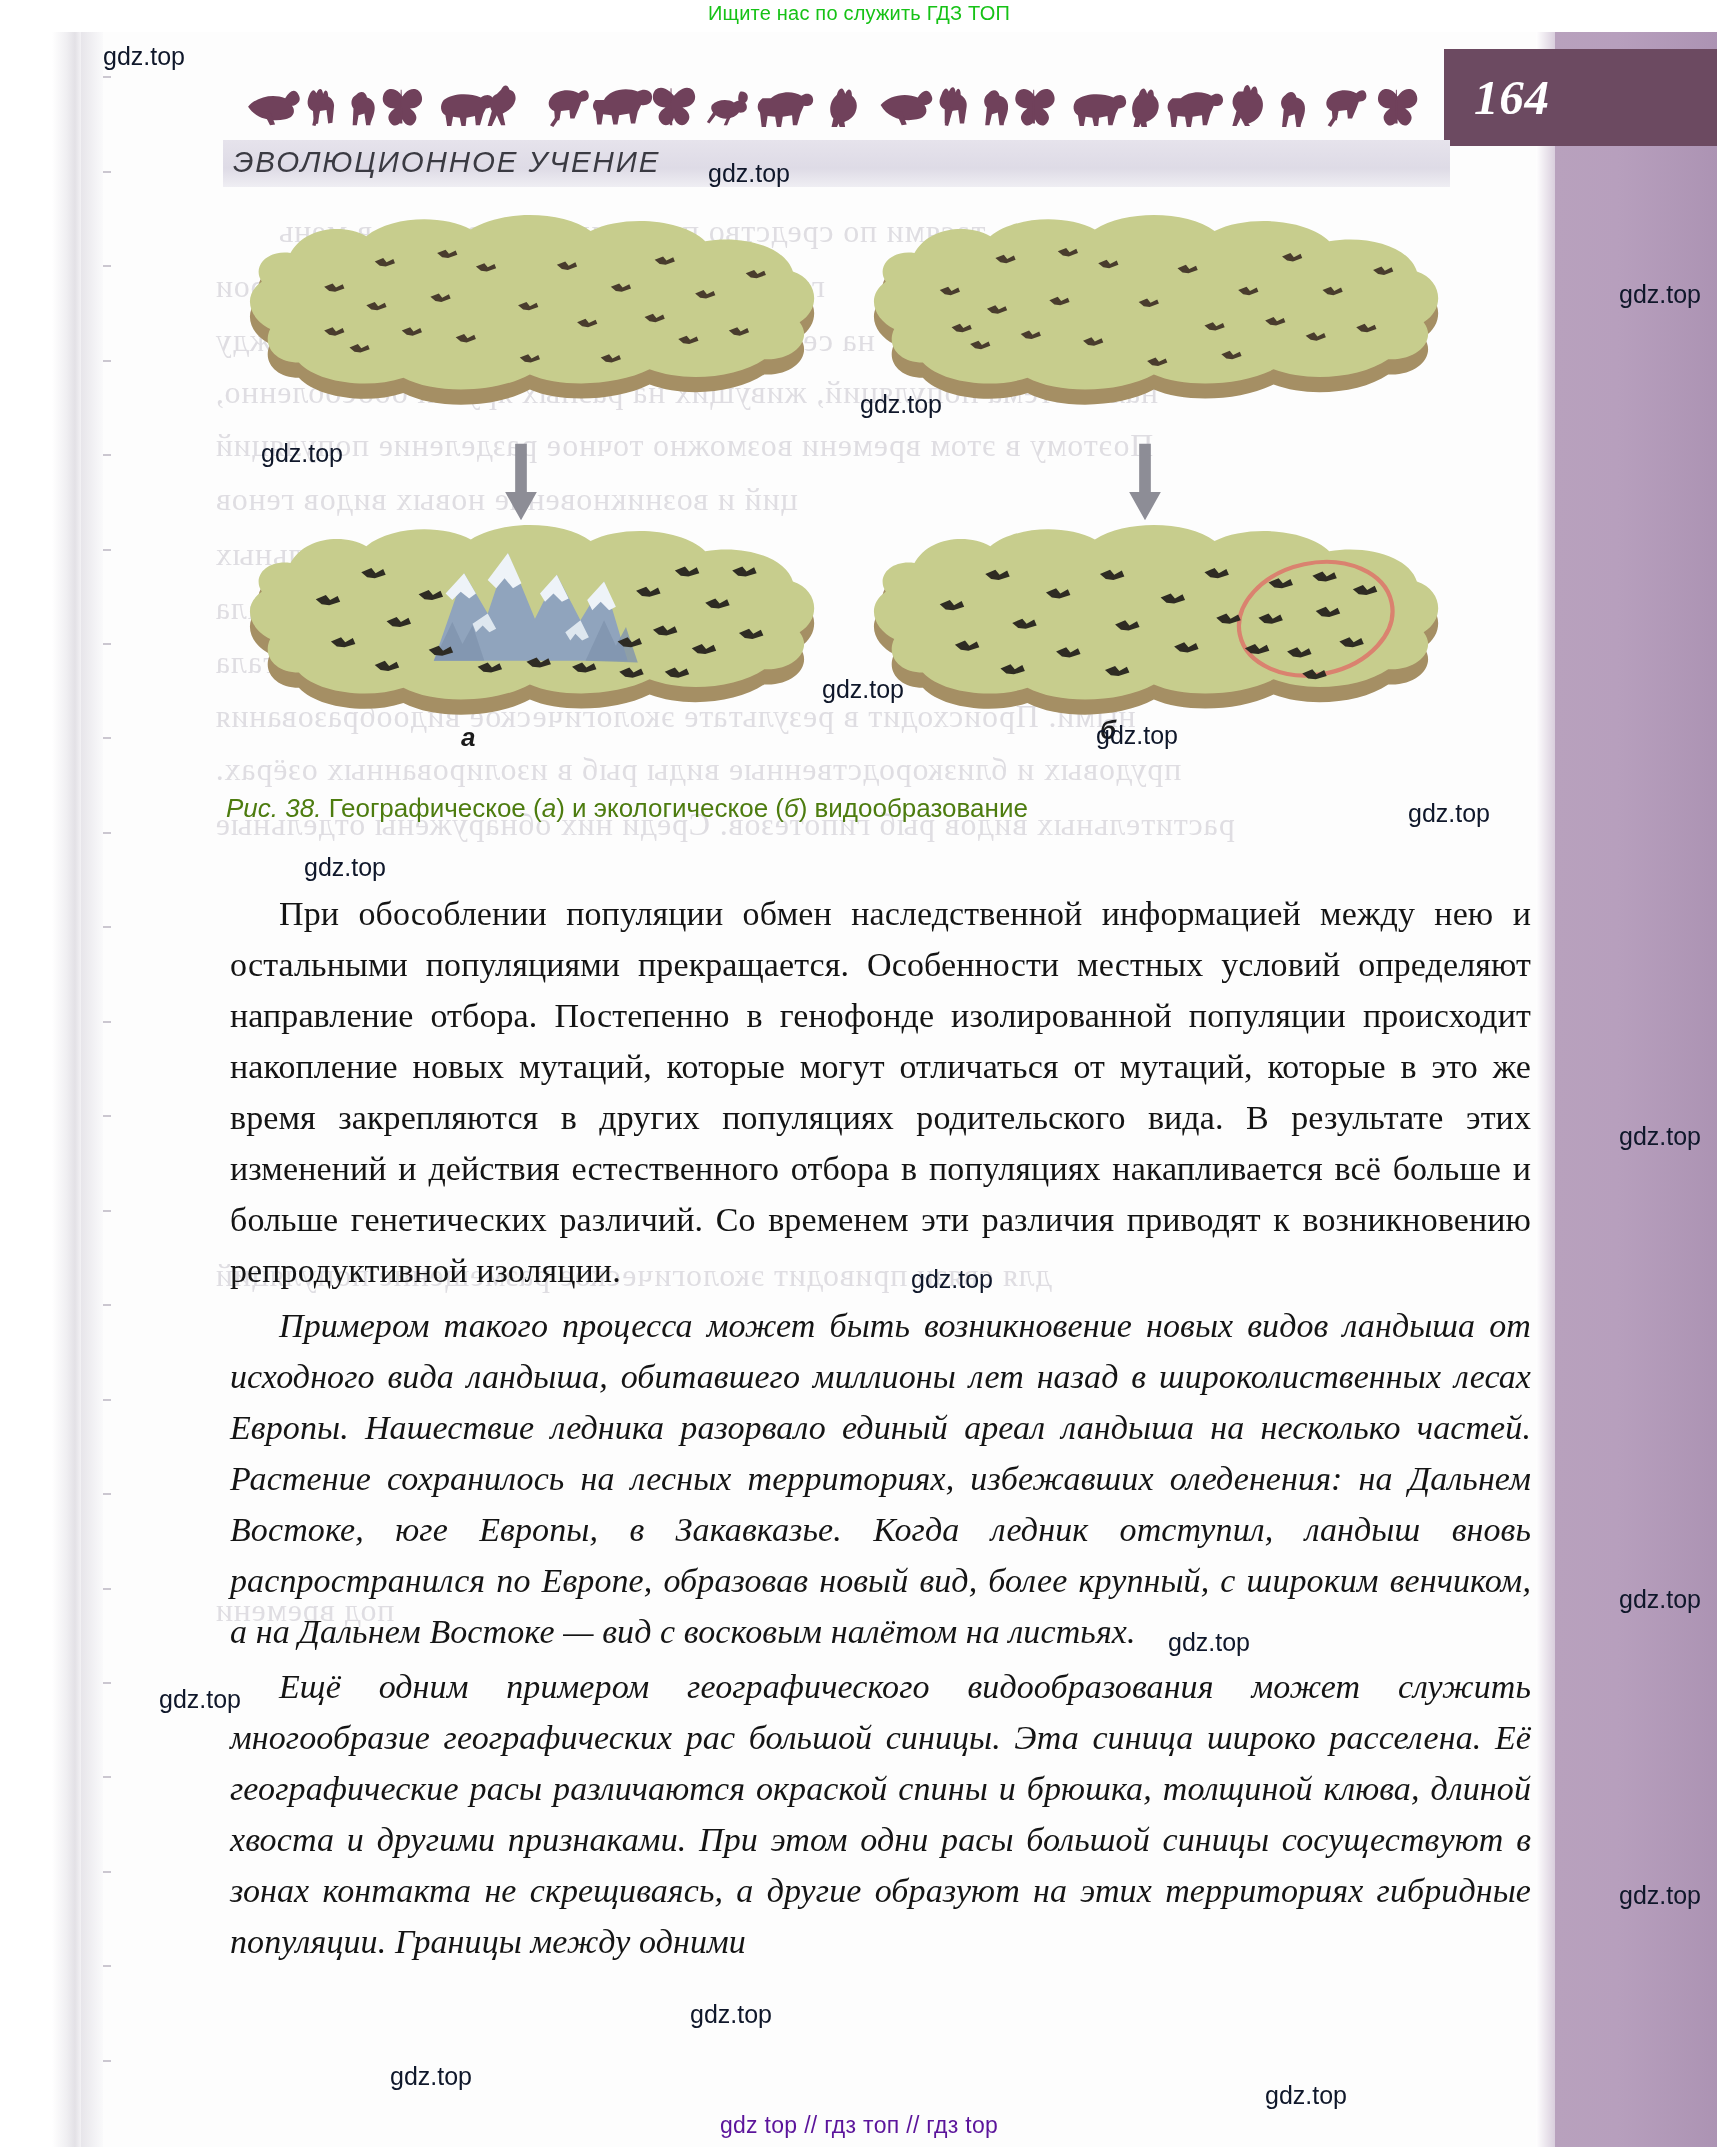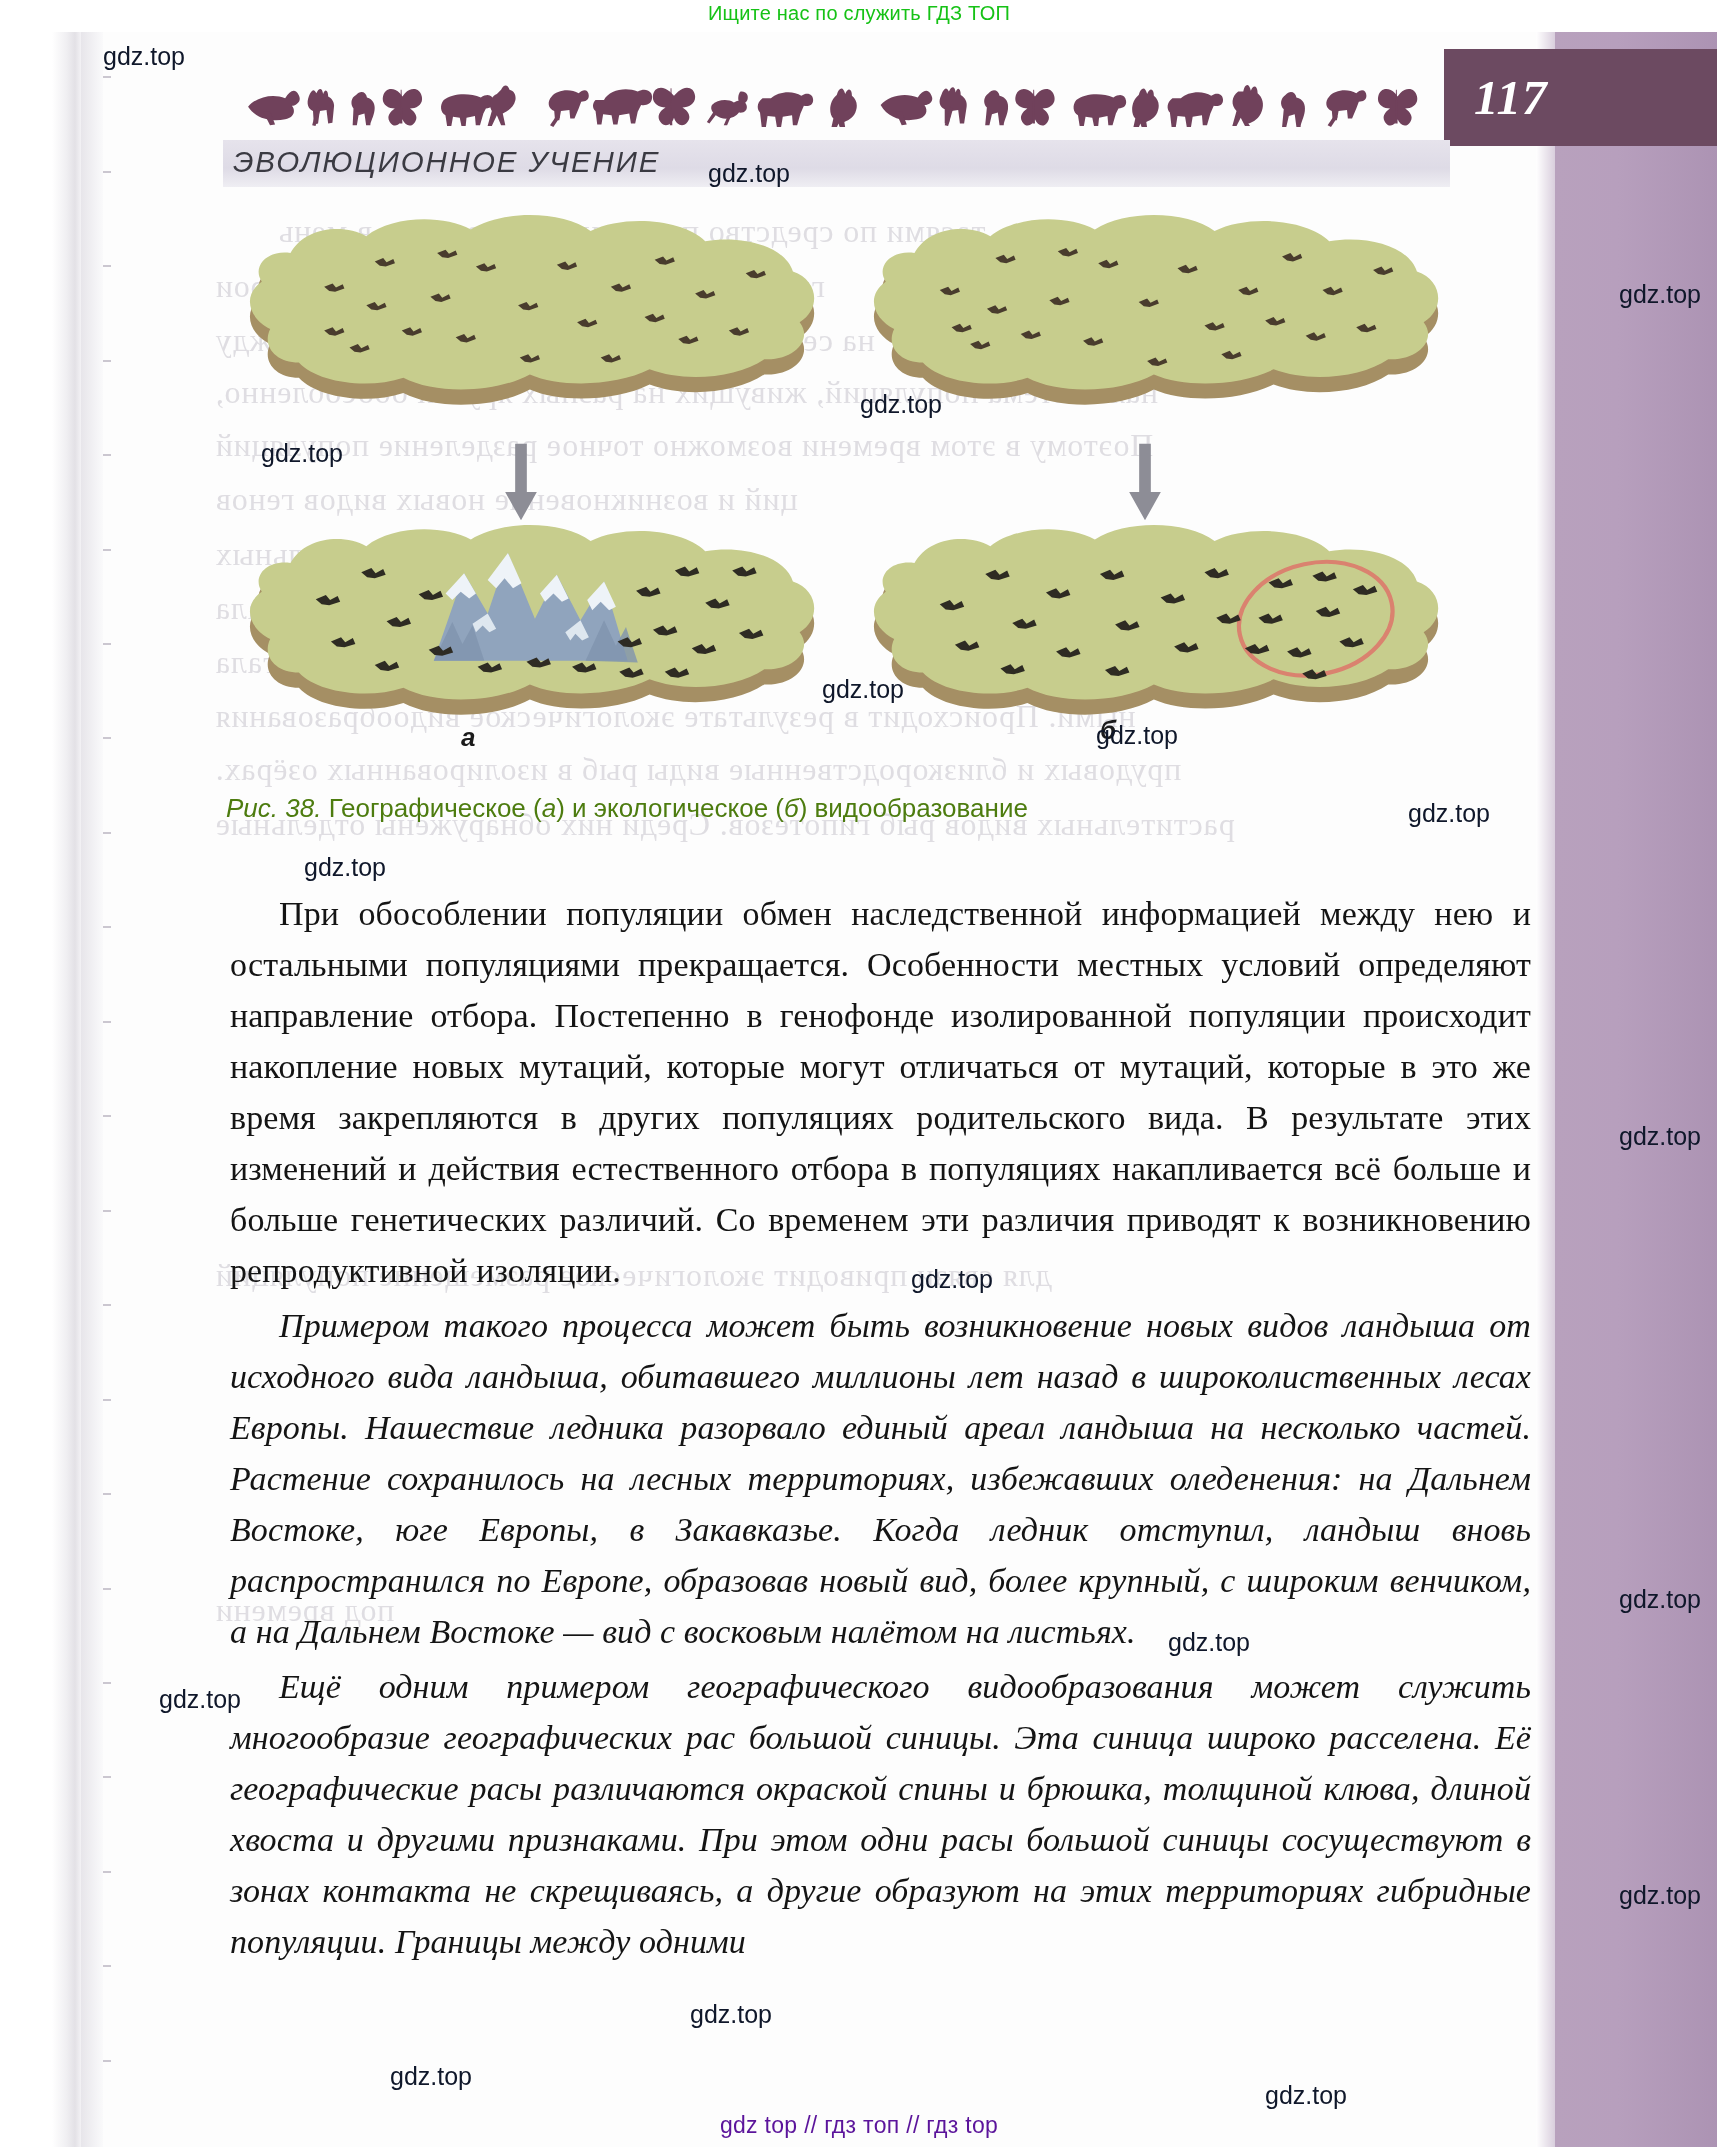--- a/index.html
+++ b/index.html
@@ -244,21 +244,21 @@
       <div class="ghost" style="left: 215px; top: 590px; font-size: 32px;">форме вместе ареала</div>
       <div class="ghost" style="left: 215px; top: 644px; font-size: 32px;">Препятствием изоляция стала</div>
       <div class="ghost" style="left: 215px; top: 698px; font-size: 32px;">ными. Происходит в результате экологическое видообразования</div>
       <div class="ghost" style="left: 215px; top: 751px; font-size: 32px;">прудовых и близкородственные виды рыб в изолированных озёрах.</div>
       <div class="ghost" style="left: 215px; top: 806px; font-size: 32px;">растительных видов рыб гипотезов. Среди них обнаружены отдельные</div>
       <div class="ghost" style="left: 215px; top: 1257px; font-size: 32px;">для связи приводит экологическое размещение популяций</div>
       <div class="ghost" style="left: 215px; top: 1592px; font-size: 32px;">под времени</div>
     </div>
 
   <div class="page-tab">
-    <span>117</span>
+    <span>164</span>
   </div>
 
   <div class="animal-strip">
     <svg width="1201" height="49" viewBox="0 0 1424 58">
       <g fill="#70415b">
 
         <path d="M6 34c10-12 30-16 44-10 6-10 12-12 16-4 4 7-2 12-8 13 5 6 2 14-8 16-16 3-34 0-44-15z"></path>
         <path d="M24 40l8 16 6-1-6-16z"></path>
 
         <path d="M78 22c3-8 6-10 9-4 3-7 7-7 8 1 2-7 6-5 6 3 4 2 7 6 7 11l-2 20-5 1-2-16-8 1-2 15-5 1-1-16c-6-2-8-9-5-17z"></path>

